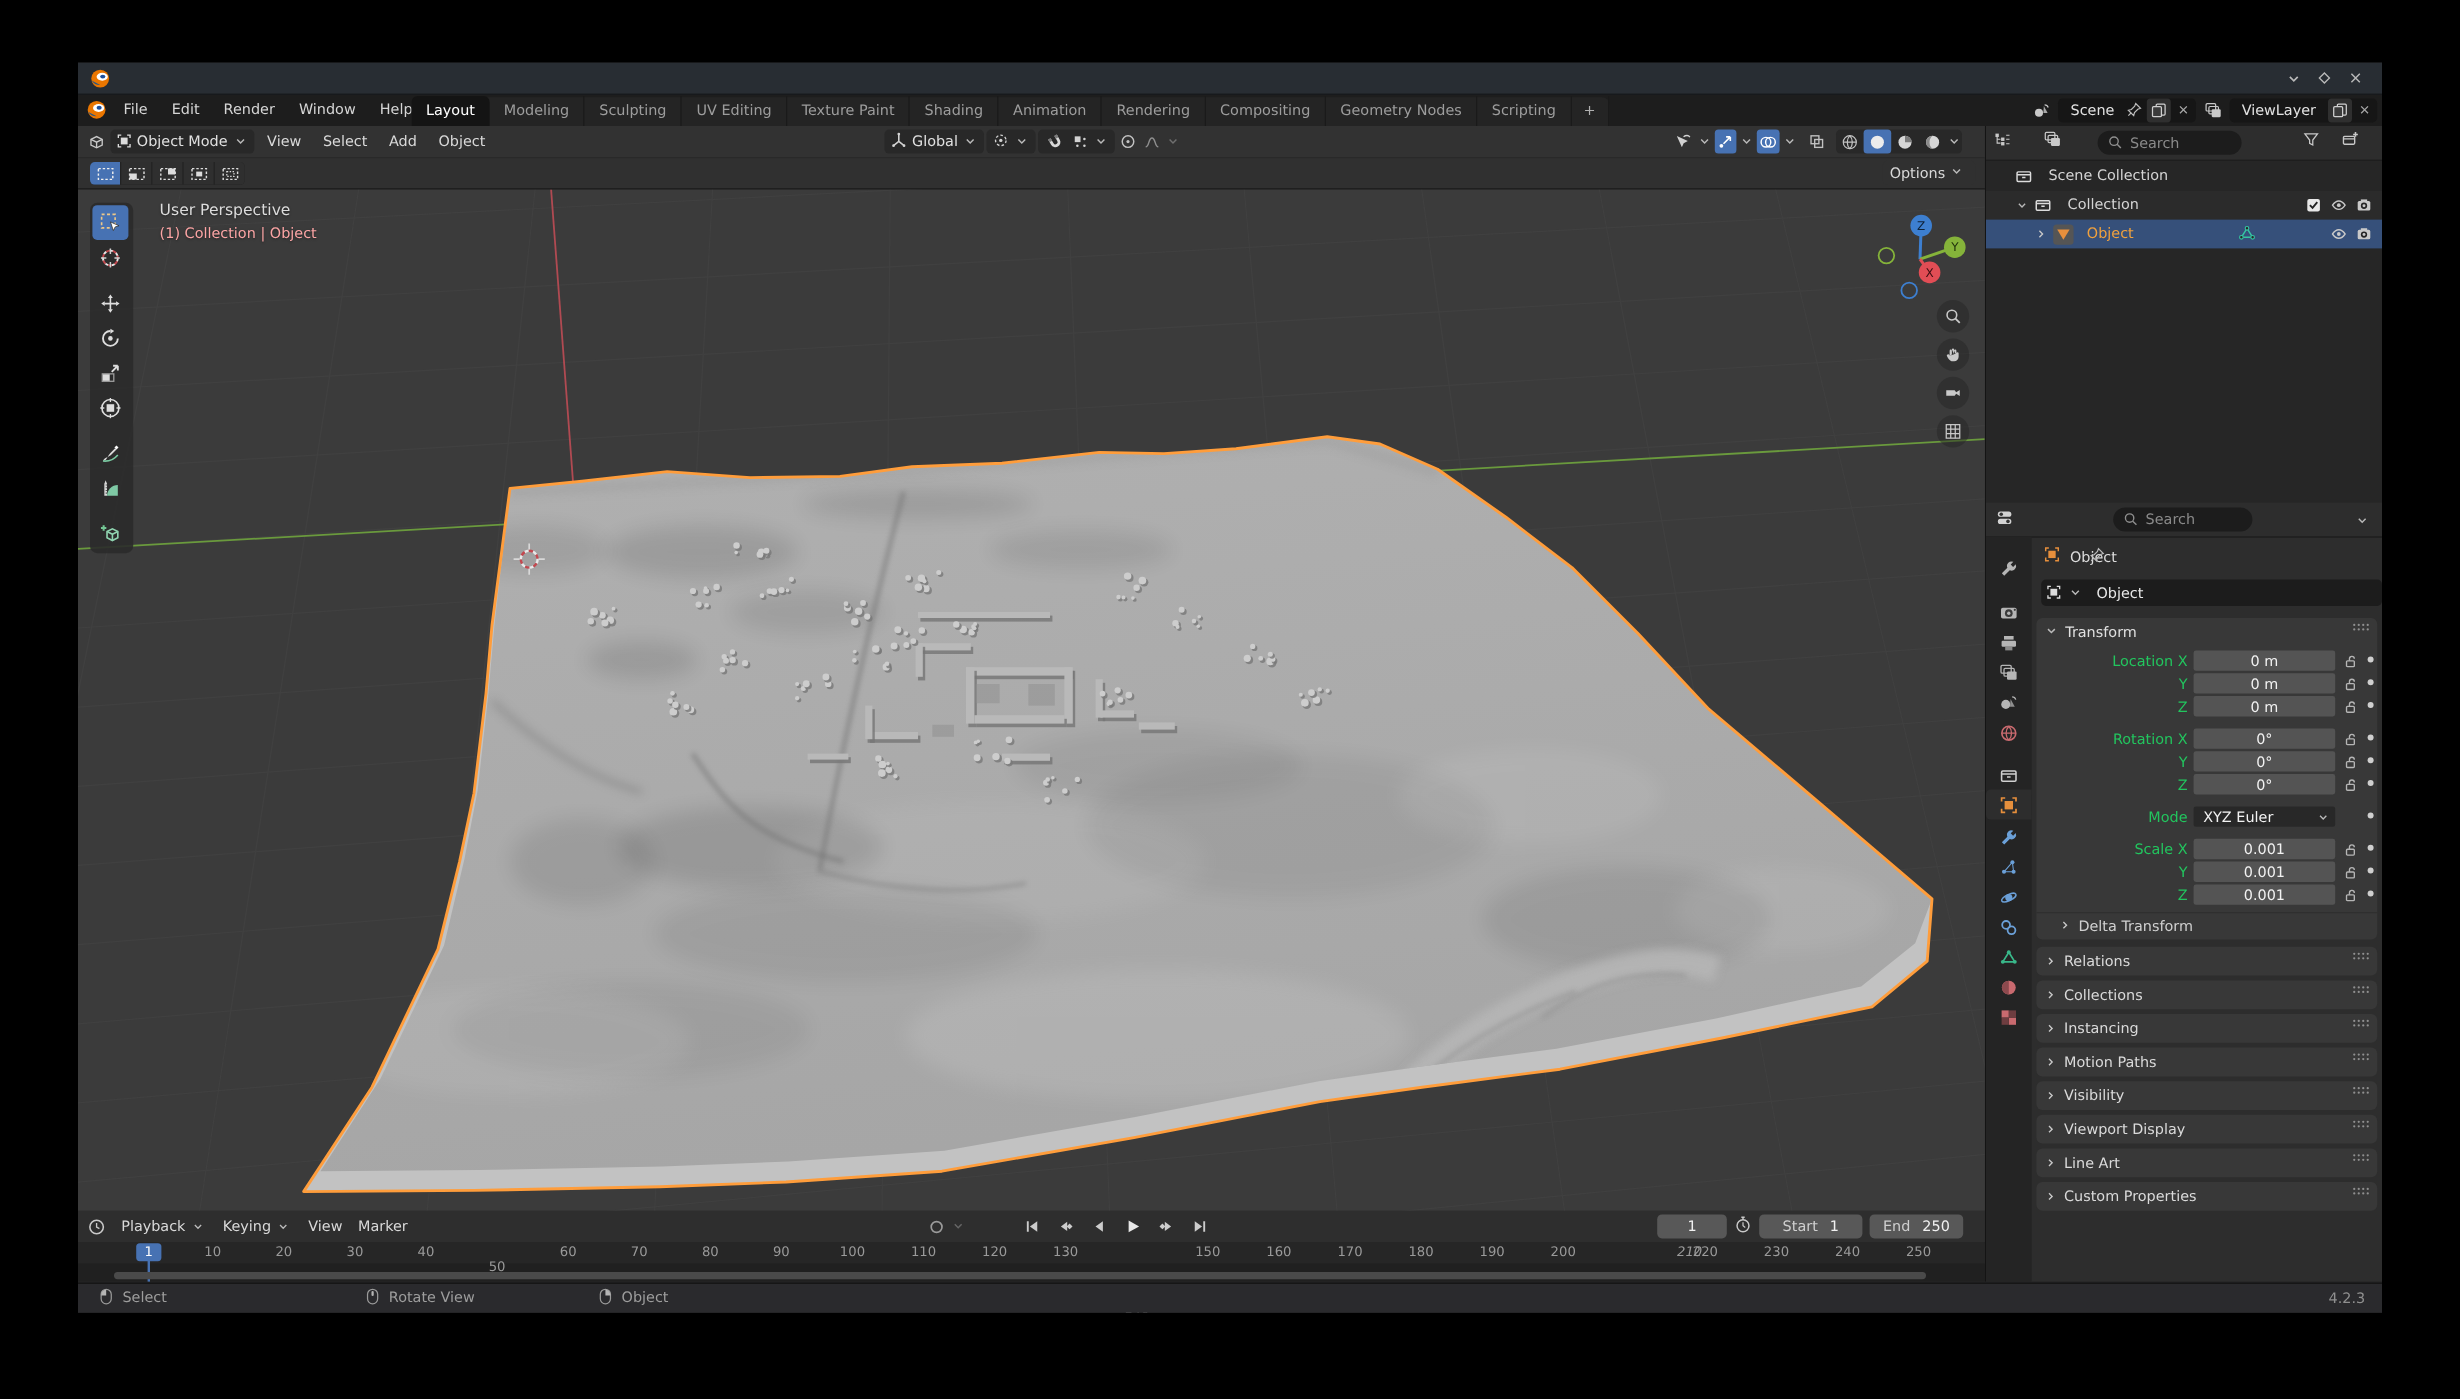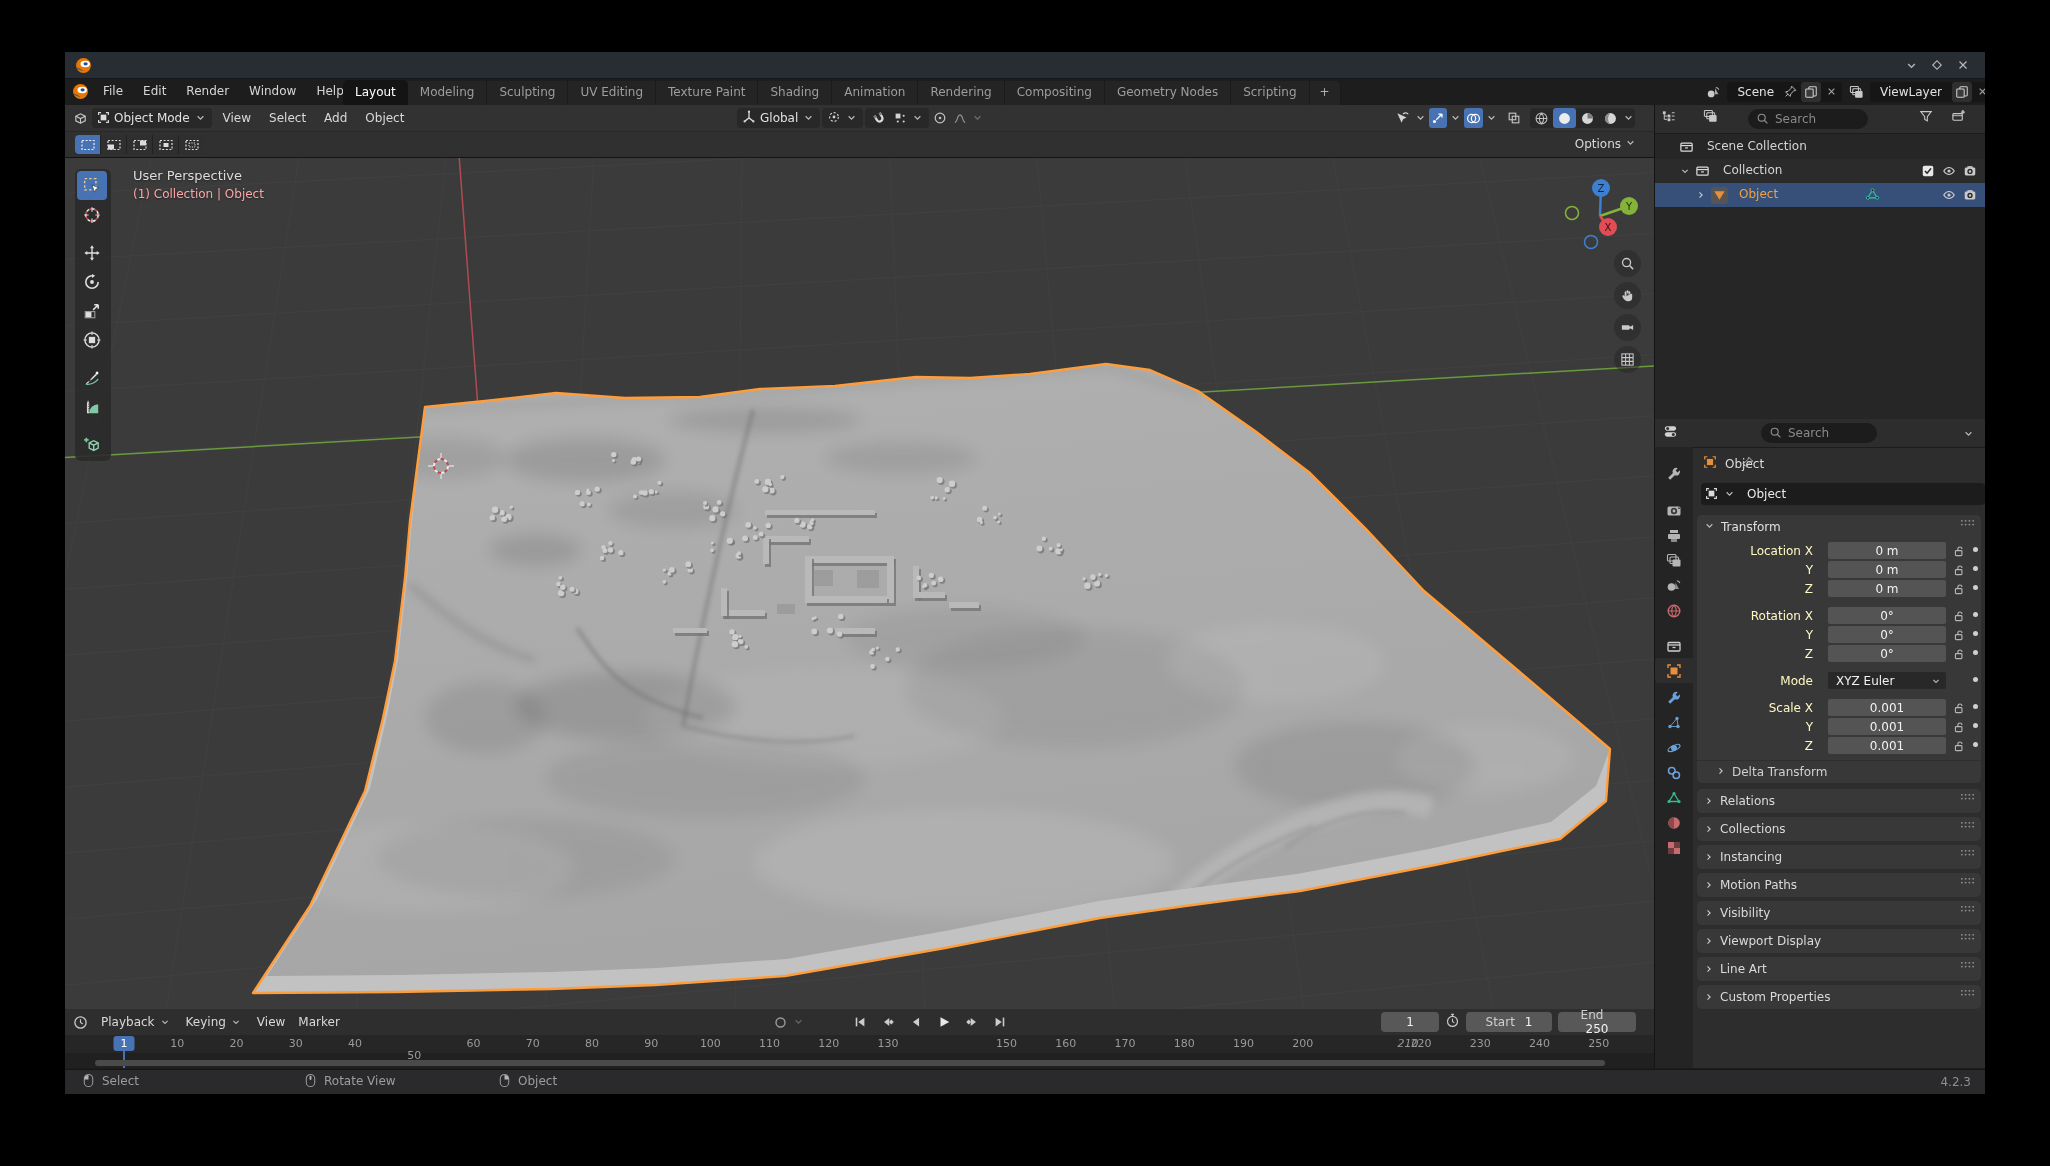--- a/index.html
+++ b/index.html
@@ -5,21 +5,21 @@
   html,body{margin:0;padding:0;background:#000;width:2050px;height:1166px;overflow:hidden;
     font-family:"DejaVu Sans","Liberation Sans",sans-serif;-webkit-font-smoothing:antialiased;}
   .stage{position:absolute;left:0;top:0;width:2050px;height:1166px;background:#000;}
   .abs{position:absolute;}
   .window{position:absolute;left:65px;top:52px;width:1920px;height:1042px;background:#1d1d1d;overflow:hidden;}
   
   .titlebar{position:absolute;left:0;top:0;width:1920px;height:26px;background:#282d33;border-bottom:1px solid #15171a;}
   .titlebar .title{position:absolute;left:0;right:0;top:5px;text-align:center;font-size:12.5px;color:#ced2d6;}
   .winbtn{position:absolute;top:5px;width:16px;height:16px;display:flex;align-items:center;justify-content:center;}
   
-  .topbar{position:absolute;left:0;top:27px;width:1920px;height:26px;background:#1d1d1d;padding-left:12px;}
+  .topbar{position:absolute;left:0;top:27px;width:1920px;height:26px;background:#1d1d1d;}
   .menu-item{display:inline-block;padding:5px 10px;font-size:12px;color:#d6d6d6;}
   #menus{position:absolute;left:28px;top:0;}
   #tabs{position:absolute;left:278px;top:2px;height:24px;display:flex;align-items:flex-end;background:#242424;border-radius:6px 6px 0 0;}
   .tab{padding:5px 12px 6px 12px;font-size:12px;color:#9d9d9d;border-right:1px solid #1a1a1a;}
   .tab.active{background:#141414;color:#ffffff;border-radius:5px 5px 0 0;border-right:none;}
   .tab.addtab{color:#b0b0b0;padding:5px 10px 6px 10px;}
   .topbar-right{position:absolute;right:4px;top:2px;height:22px;display:flex;align-items:center;gap:4px;}
   .idblock{display:flex;align-items:center;height:20px;background:#161616;border-radius:4px;padding:0 4px;gap:4px;}
   .idblock .val{font-size:12px;color:#e2e2e2;padding:0 6px;}
   .minibtn{display:flex;align-items:center;justify-content:center;width:20px;height:20px;background:#2f2f2f;border-radius:3px;}
@@ -81,21 +81,21 @@
   .tabstrip{position:absolute;left:0;top:28px;width:38px;height:621px;background:#242424;}
   .ptab{position:absolute;left:0;width:38px;height:25px;display:flex;align-items:center;justify-content:center;}
   .ptab.active{background:#2d2d2d;border-radius:4px 0 0 4px;}
   .pcontent{position:absolute;left:38px;top:28px;width:292px;height:621px;}
   .breadcrumb{position:absolute;left:10px;top:8px;display:flex;align-items:center;gap:8px;font-size:12px;color:#dcdcdc;}
   .namefield{position:absolute;left:8px;top:36px;width:276px;height:22px;background:#1c1c1c;border-radius:4px;display:flex;align-items:center;padding:0 4px;gap:5px;}
   .namefield .nval{font-size:12px;color:#e8e8e8;margin-left:6px;}
   .panelbox{position:absolute;left:4px;top:68px;width:284px;background:#383838;border-radius:5px;}
   .panelhead{display:flex;align-items:center;height:24px;padding:0 6px;gap:5px;font-size:12px;color:#e0e0e0;}
   .trow{position:absolute;height:18px;display:flex;align-items:center;width:100%;}
-  .trow .tlabel{position:absolute;right:168px;font-size:12px;color:#fef9c3;white-space:nowrap;}
+  .trow .tlabel{position:absolute;right:158px;font-size:12px;color:#22c55e;white-space:nowrap;}
   .trow .tvalue{position:absolute;left:131px;width:118px;height:17px;background:#545454;border-radius:2px;color:#f2f2f2;font-size:12px;display:flex;align-items:center;justify-content:center;}
   .trow .tvalue.dd{background:#282828;justify-content:flex-start;padding-left:8px;width:110px;}
   .trow .lock{position:absolute;left:256px;top:2px;}
   .trow .adot{position:absolute;left:276px;top:6px;width:5px;height:5px;border-radius:50%;background:#cfcfcf;}
   .cpanel{position:absolute;left:4px;width:284px;height:24px;background:#383838;border-radius:5px;display:flex;align-items:center;padding:0 6px;gap:5px;font-size:12px;color:#dadada;box-sizing:border-box;}
   .cpanel .dots, .panelhead .dots{margin-left:auto;}
   .subpanel{display:flex;align-items:center;height:22px;padding-left:18px;gap:5px;font-size:12px;color:#d0d0d0;border-top:1px solid #2f2f2f;}
   
   .statusbar{position:absolute;left:0;top:1017px;width:1920px;height:25px;background:#2a2a2d;border-top:1px solid #161616;}
   .hint{position:absolute;top:3px;display:flex;align-items:center;gap:6px;font-size:12px;color:#9d9d9d;}
@@ -949,21 +949,21 @@
               </div>
               <span id="icoStopwatch"><svg width="15" height="15" viewBox="0 0 16 16">
                     <circle cx="8" cy="9" r="5.3" fill="none" stroke="#c9c9c9" stroke-width="1.3"></circle>
                     <path d="M8 6v3l2 1.5" stroke="#c9c9c9" fill="none" stroke-width="1.1"></path>
                     <path d="M6.5 1.5h3M8 1.5v2.2" stroke="#c9c9c9" stroke-width="1.3"></path>
                   </svg></span>
               <div class="tfield" style="width:86px;">
                 <span class="flabel">Start</span>
                 <span>1</span>
               </div>
-              <div class="tfield" style="width:78px;flex-direction:column;">
+              <div class="tfield" style="width:78px;">
                 <span class="flabel">End</span>
                 <span>250</span>
               </div>
             </div>
           </div>
           <div class="tl-ruler" id="ruler">
             <div class="tl-track"></div>
             <div class="framebadge" style="left:59px;">1</div>
             <div class="playhead" style="left:59px;"></div>
             <div class="hscroll"></div>

